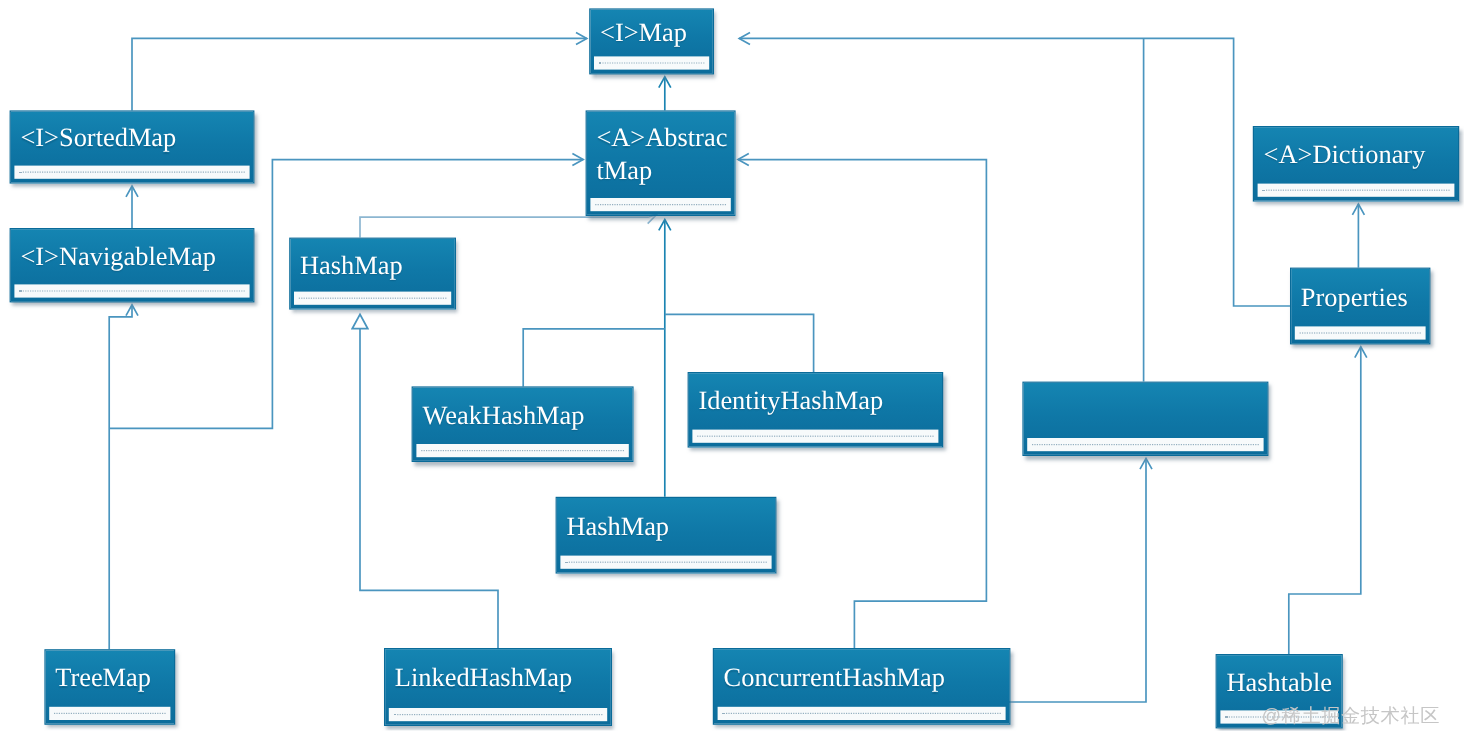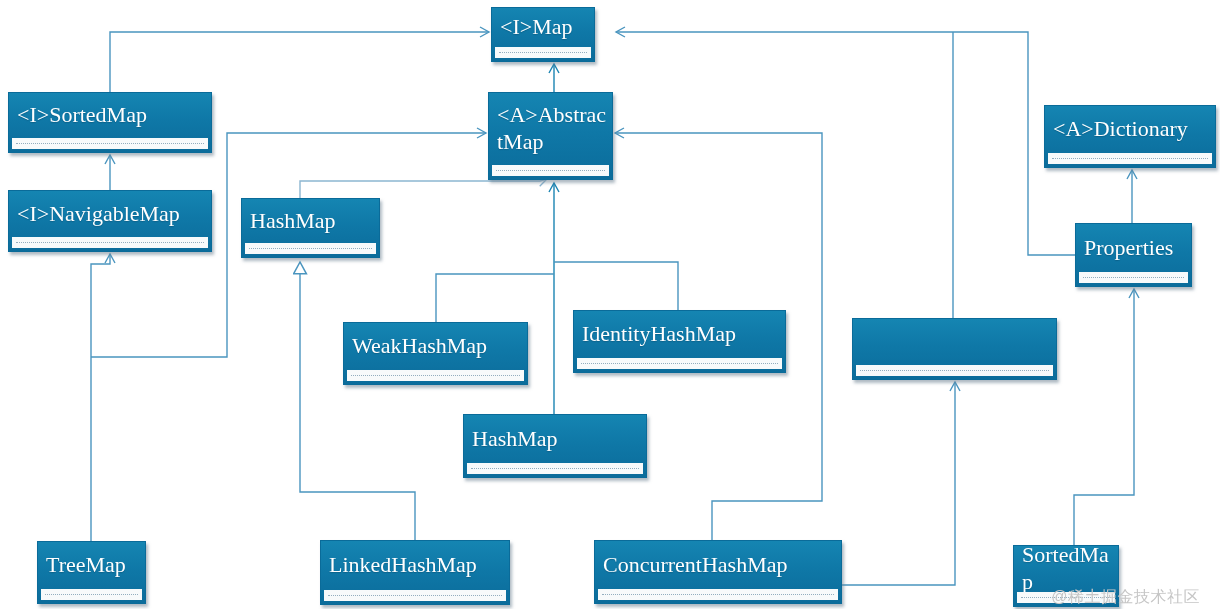--- a/index.html
+++ b/index.html
@@ -168,18 +168,18 @@
         <div class="node-strip-line"></div>
       </div>
     </div>
     <div class="node" style="left: 594px; top: 540px; width: 248px; height: 64px;">
       <div class="node-label">ConcurrentHashMap</div>
       <div class="node-strip">
         <div class="node-strip-line"></div>
       </div>
     </div>
     <div class="node" style="left: 1013px; top: 545px; width: 106px; height: 62px;">
-      <div class="node-label">SortedMap</div>
+      <div class="node-label">Hashtable</div>
       <div class="node-strip">
         <div class="node-strip-line"></div>
       </div>
     </div>
   </div>
 
 </body></html>

